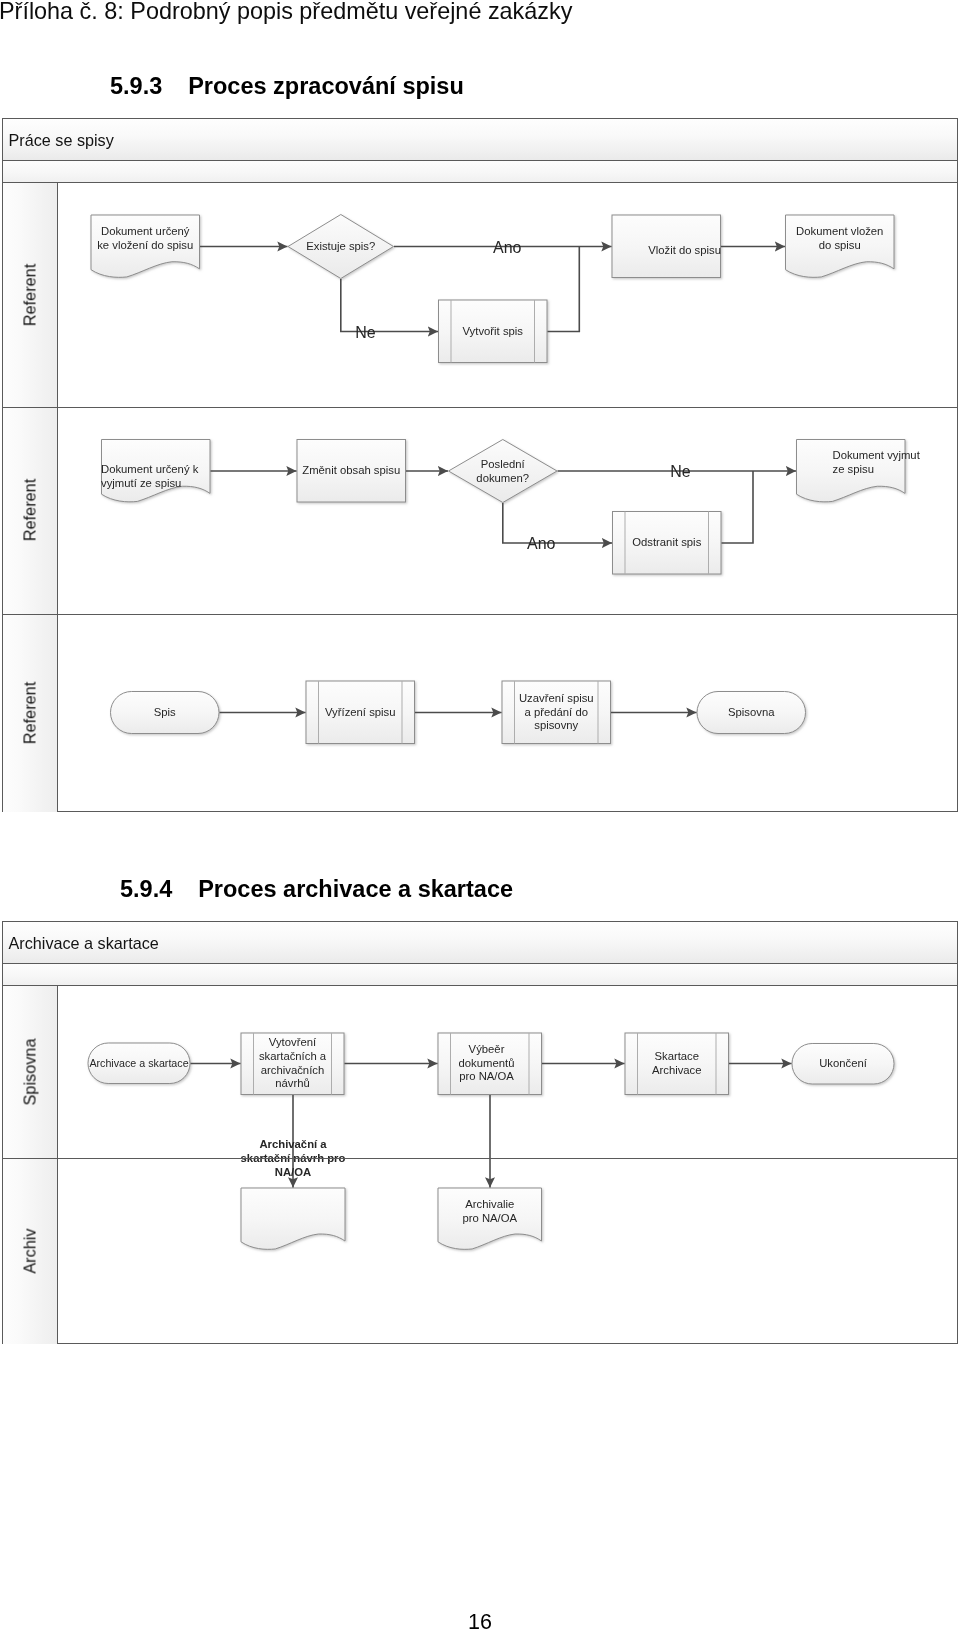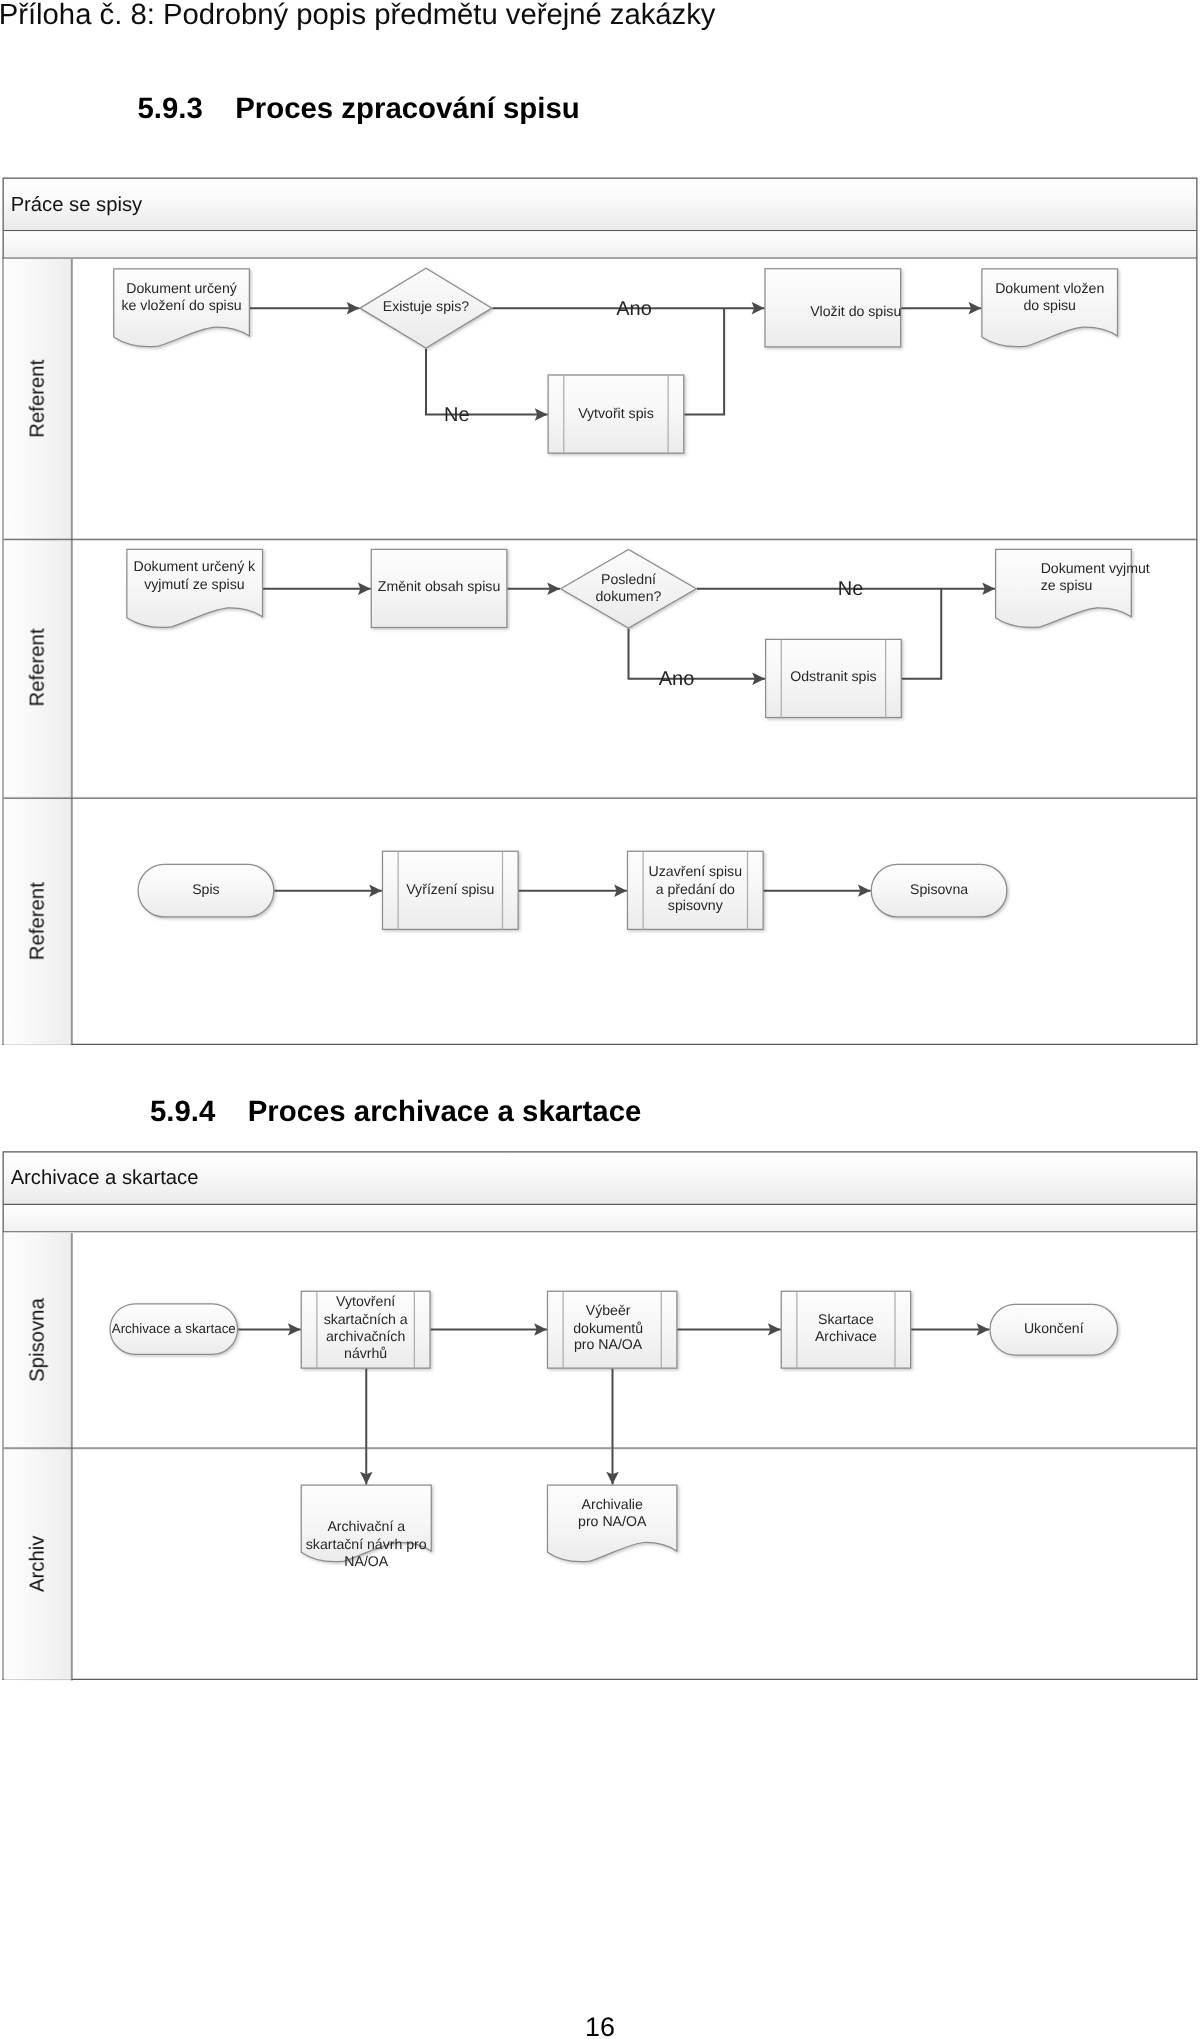--- a/index.html
+++ b/index.html
@@ -44,21 +44,21 @@
 </style>
 </head>
 <body>
 
 <div class="abs" id="doc-header">Příloha č. 8: Podrobný popis předmětu veřejné zakázky</div>
 
 <div class="abs sec-heading" style="left:110px;top:73px;"><span>5.9.3</span><span class="gap"></span><span>Proces zpracování spisu</span></div>
 
 <div class="abs sec-heading" style="left:120px;top:876px;"><span>5.9.4</span><span class="gap"></span><span>Proces archivace a skartace</span></div>
 
-<div class="pool abs" style="left:1.5px;top:118px;width:956px;height:590px;margin-top:24px;">
+<div class="pool abs" style="left:1.5px;top:118px;width:956px;height:590px;">
 <div class="pool-title" style="height:43px;">
       <span>Práce se spisy</span>
     </div>
 <div class="pool-sub" style="top:43px;height:22px;"></div>
 <div class="pool-body" style="top:65px;height:629px;">
 <div class="lane" style="top:0px;height:223.5px;">
         <div class="lane-hdr">
           <span>Referent</span>
         </div>
       </div>
@@ -324,21 +324,21 @@
     <div class="lnwrap">
       <span class="ln">Dokument vložen</span>
       <span class="ln">do spisu</span>
     </div>
   </div>
 <div class="nodelabel abs" style="left:438.0px;top:301.5px;width:109.5px;height:60px;justify-content:center;text-align:center;">
     <div class="lnwrap">
       <span class="ln">Vytvořit spis</span>
     </div>
   </div>
-<div class="nodelabel abs" style="left:101.0px;top:432px;width:109px;height:60px;justify-content:center;text-align:center;">
+<div class="nodelabel abs" style="left:101.0px;top:447px;width:109px;height:60px;justify-content:center;">
     <div class="lnwrap">
       <span class="ln">Dokument určený k</span>
       <span class="ln">vyjmutí ze spisu</span>
     </div>
   </div>
 <div class="nodelabel abs" style="left:296.5px;top:441.0px;width:109.5px;height:60px;justify-content:center;text-align:center;">
     <div class="lnwrap">
       <span class="ln">Změnit obsah spisu</span>
     </div>
   </div>
@@ -405,21 +405,21 @@
     <div class="lnwrap">
       <span class="ln">Skartace</span>
       <span class="ln">Archivace</span>
     </div>
   </div>
 <div class="nodelabel abs" style="left:791.5px;top:1033.8px;width:103.0px;height:60px;justify-content:center;text-align:center;">
     <div class="lnwrap">
       <span class="ln">Ukončení</span>
     </div>
   </div>
-<div class="nodelabel abs" style="left:240.5px;top:1207px;width:105.0px;height:60px;justify-content:center;text-align:center;">
+<div class="nodelabel abs" style="left:240.5px;top:1129px;width:105.0px;height:60px;justify-content:center;text-align:center;font-weight:bold;">
     <div class="lnwrap">
       <span class="ln">Archivační a</span>
       <span class="ln">skartační návrh pro</span>
       <span class="ln">NA/OA</span>
     </div>
   </div>
 <div class="nodelabel abs" style="left:437.5px;top:1181.5px;width:104.5px;height:60px;justify-content:center;text-align:center;">
     <div class="lnwrap">
       <span class="ln">Archivalie</span>
       <span class="ln">pro NA/OA</span>

